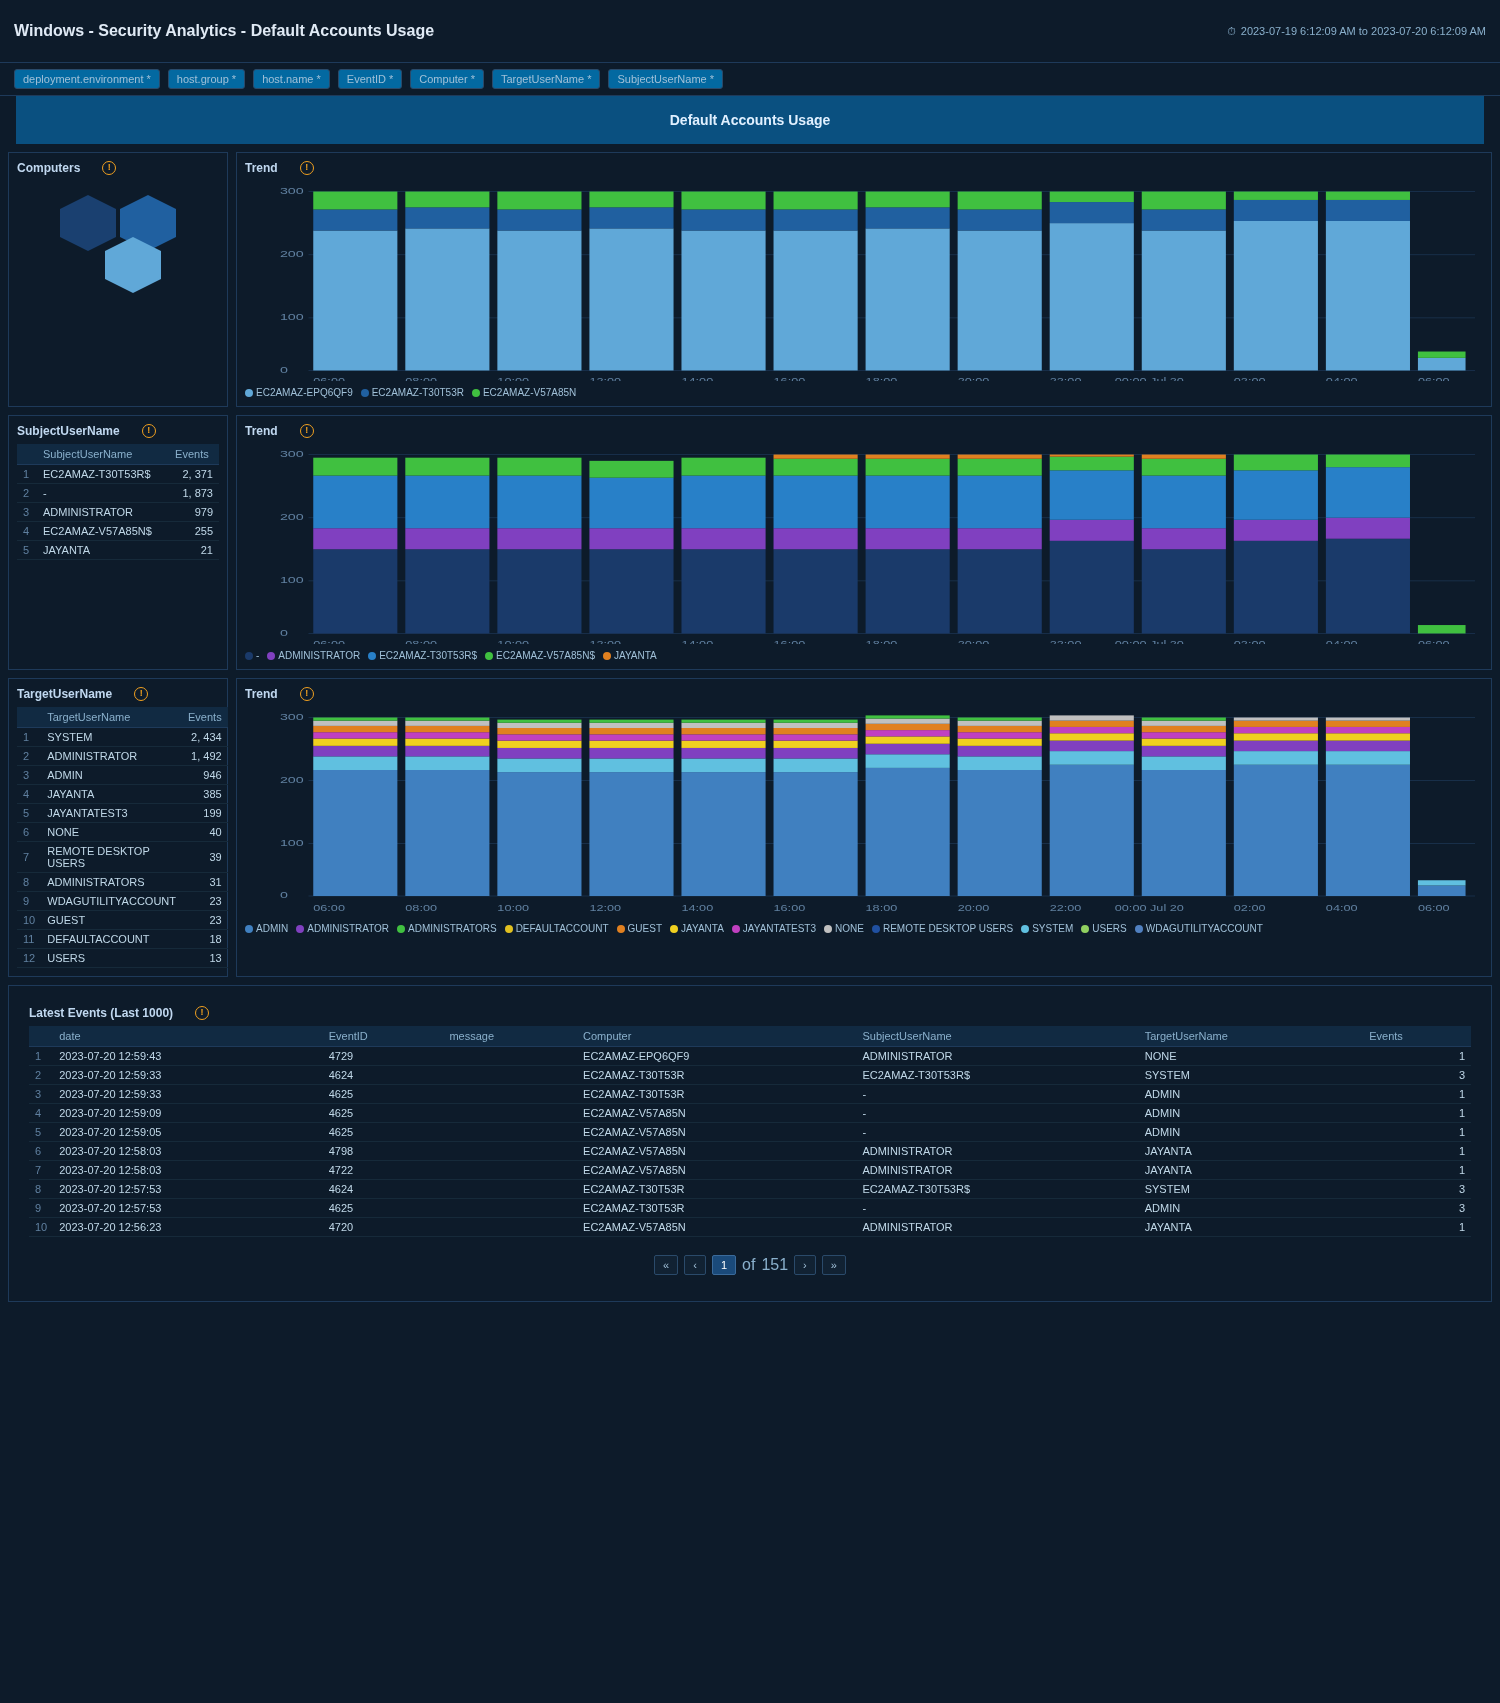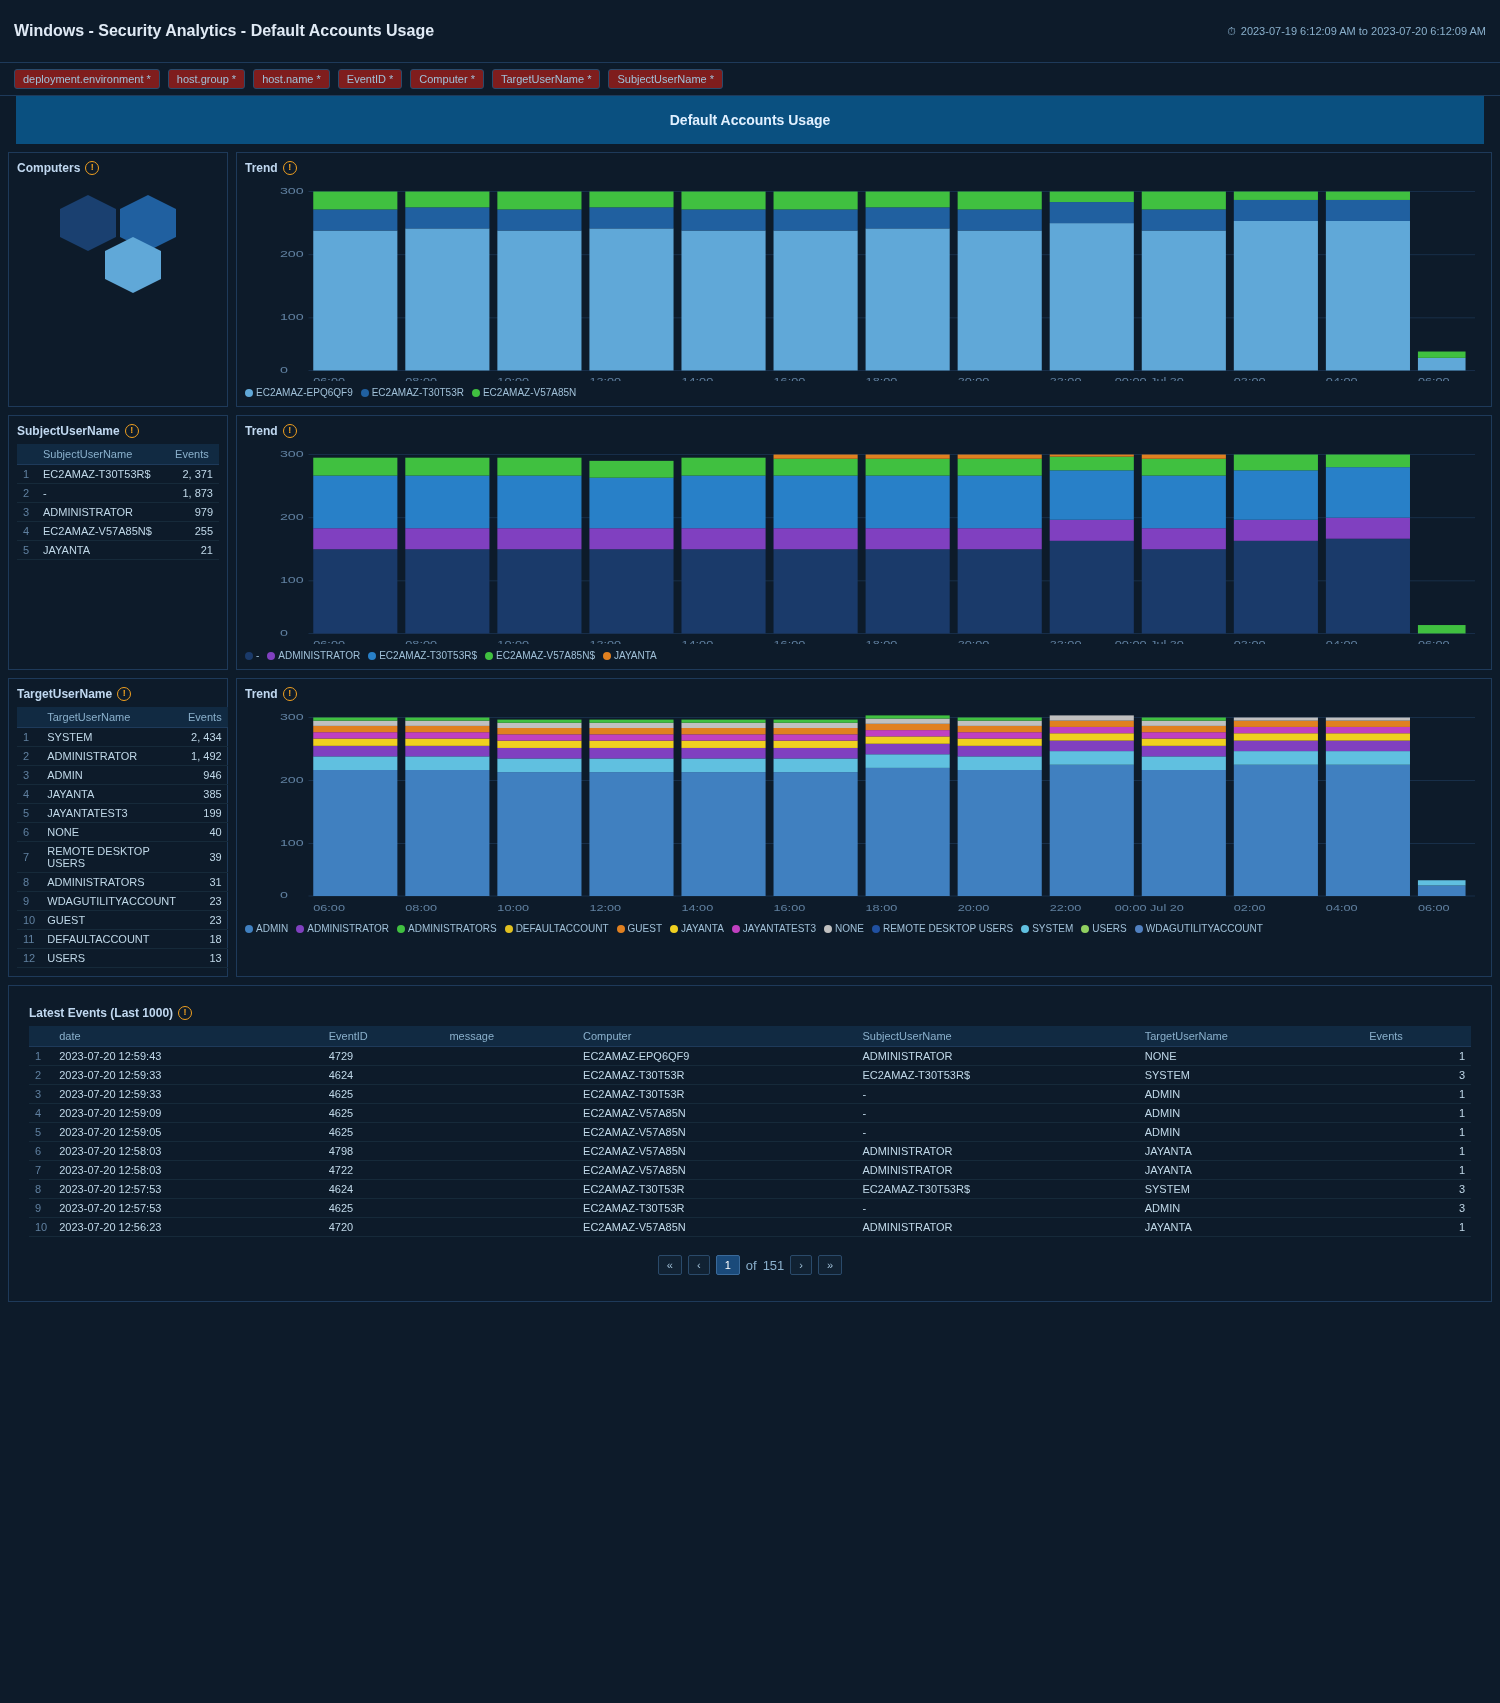--- a/index.html
+++ b/index.html
@@ -23,21 +23,21 @@
     .header-time { font-size: 11px; color: #8ab0cc; display: flex; align-items: center; gap: 5px; }
     .filters {
       background: #0d1b2a;
       padding: 6px 14px;
       display: flex;
       gap: 8px;
       border-bottom: 1px solid #1e3a5a;
       flex-wrap: wrap;
     }
     .filter-badge {
-      background: #7f1d1d;
+      background: #0369a1;
       border: 1px solid #2a4a6a;
       border-radius: 3px;
       padding: 3px 8px;
       font-size: 11px;
       color: #a0c0d8;
       cursor: pointer;
     }
     .section-header {
       background: #0a5080;
       color: #e0f0ff;
@@ -70,21 +70,21 @@
       border: 1px solid #1e3a5a;
       padding: 8px;
     }
     .panel-title {
       font-size: 12px;
       font-weight: bold;
       color: #c0d8f0;
       margin-bottom: 6px;
       display: flex;
       align-items: center;
-      gap: 5px;
+      gap: 22px;
     }
     .warn-icon {
       display: inline-block;
       width: 14px;
       height: 14px;
       background: transparent;
       border: 1.5px solid #f0a020;
       border-radius: 50%;
       color: #f0a020;
       font-size: 9px;
@@ -182,21 +182,21 @@
       padding: 3px 8px;
       cursor: pointer;
       border-radius: 2px;
       font-size: 11px;
     }
     .page-btn.active {
       background: #1a4a7a;
       color: #ffffff;
       border-color: #3a6a9a;
     }
-    .page-text { color: #8ab0cc; font-size: 13px; }
+    .page-text { color: #8ab0cc; font-size: 16px; }
   </style>
 </head>
 <body>
 
 <div class="header">
   <span class="header-title">Windows - Security Analytics - Default Accounts Usage</span>
   <span class="header-time">
     <span>⏱</span>
     <span>2023-07-19 6:12:09 AM to 2023-07-20 6:12:09 AM</span>
   </span>

